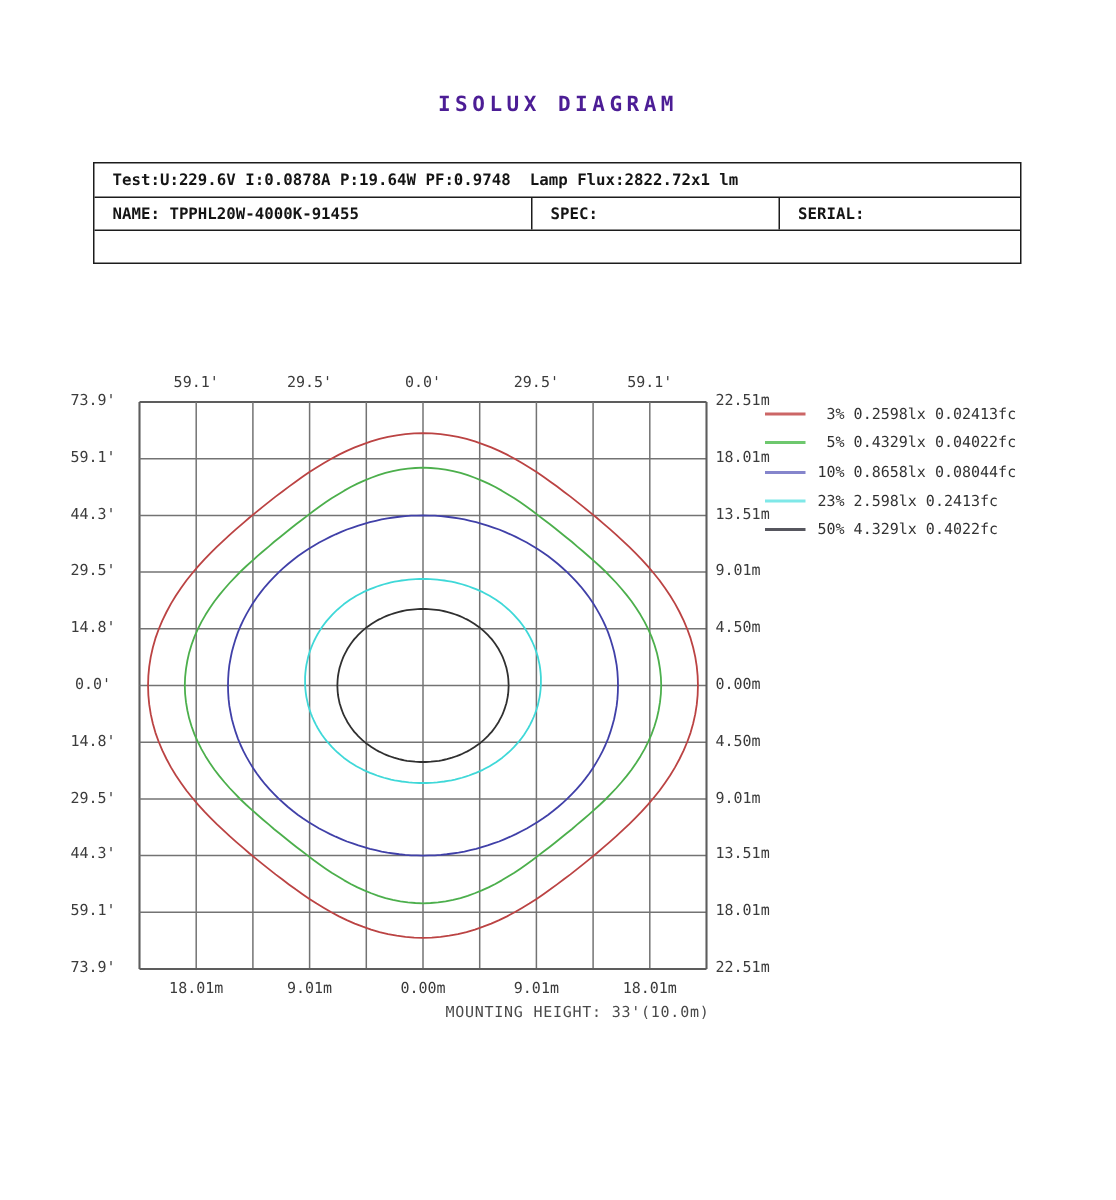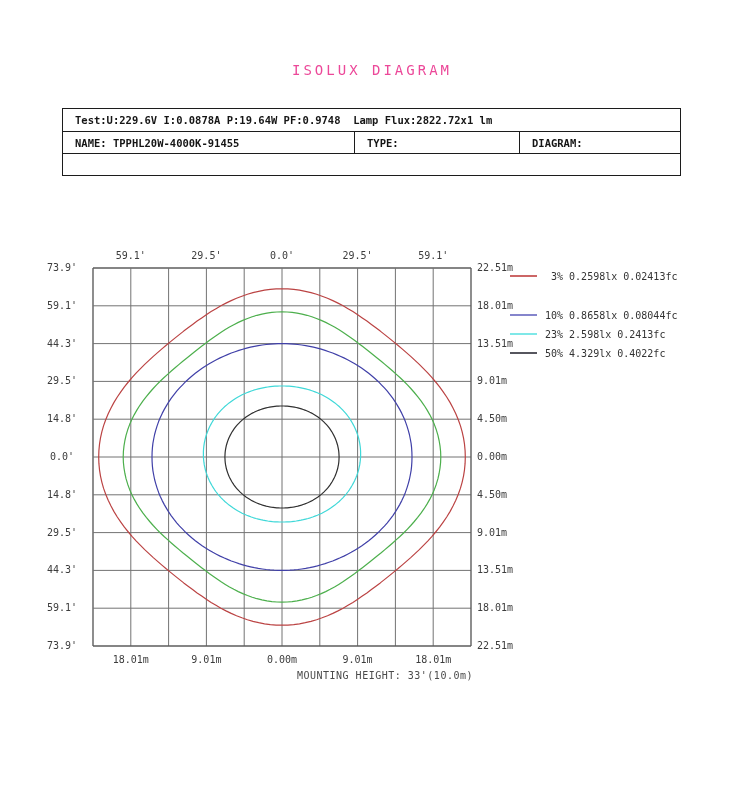--- a/index.html
+++ b/index.html
@@ -2,21 +2,21 @@
 <html><head>
 <meta charset="utf-8">
 <style>
   html,body { margin:0; padding:0; background:#ffffff; }
   #page {
     position:relative; width:744px; height:800px; background:#ffffff;
     font-family:"DejaVu Sans Mono", monospace; overflow:hidden;
   }
   .title {
     position:absolute; top:62px; left:0; width:744px; text-align:center;
-    font-size:14px; font-weight:normal; letter-spacing:3px; color:#ec4899;
+    font-size:14px; font-weight:bold; letter-spacing:3px; color:#4c1d95;
   }
   
   .spec-table {
     position:absolute; left:62px; top:108px; width:619px;
     border:1.5px solid #1c1c1c; box-sizing:border-box;
     font-size:10.5px; font-weight:bold; color:#151515;
   }
   .t-row { display:flex; border-top:1.5px solid #1c1c1c; height:21px; }
   .t-row.first { border-top:none; height:22px; }
   .t-cell {
@@ -51,22 +51,22 @@
 <div id="page">
 
   <div class="title">ISOLUX DIAGRAM</div>
 
   <div class="spec-table">
     <div class="t-row first">
       <div class="t-cell full">Test:U:229.6V I:0.0878A P:19.64W PF:0.9748  Lamp Flux:2822.72x1 lm</div>
     </div>
     <div class="t-row">
       <div class="t-cell c0">NAME: TPPHL20W-4000K-91455</div>
-      <div class="t-cell c1">TYPE:</div>
-      <div class="t-cell c2">DIAGRAM:</div>
+      <div class="t-cell c1">SPEC:</div>
+      <div class="t-cell c2">SERIAL:</div>
     </div>
     <div class="t-row">
     </div>
   </div>
 
   <svg id="plot-svg" width="380" height="381" viewBox="0 0 380 381">
       <line x1="1" y1="1" x2="1" y2="379" stroke="#5d5d5d" stroke-width="1.4"></line>
       <line x1="1" y1="1" x2="379" y2="1" stroke="#5d5d5d" stroke-width="1.4"></line>
       <line x1="38.8" y1="1" x2="38.8" y2="379" stroke="#737373" stroke-width="1"></line>
       <line x1="1" y1="38.8" x2="379" y2="38.8" stroke="#737373" stroke-width="1"></line>
@@ -126,20 +126,24 @@
     <div class="axis-label top" style="left: 411.2px; top: 250px;">59.1'</div>
     <div class="axis-label bottom" style="left: 108.8px; top: 654px;">18.01m</div>
     <div class="axis-label bottom" style="left: 184.4px; top: 654px;">9.01m</div>
     <div class="axis-label bottom" style="left: 260px; top: 654px;">0.00m</div>
     <div class="axis-label bottom" style="left: 335.6px; top: 654px;">9.01m</div>
     <div class="axis-label bottom" style="left: 411.2px; top: 654px;">18.01m</div>
     <div class="legend-row" style="top: 266px;">
       <div class="legend-line" style="background: rgb(204, 102, 102);"></div>
       <div class="legend-text"> 3% 0.2598lx 0.02413fc</div>
     </div>
+    <div class="legend-row" style="top: 285px;">
+      <div class="legend-line" style="background: rgb(110, 200, 110);"></div>
+      <div class="legend-text"> 5% 0.4329lx 0.04022fc</div>
+    </div>
     <div class="legend-row" style="top: 305px;">
       <div class="legend-line" style="background: rgb(133, 133, 204);"></div>
       <div class="legend-text">10% 0.8658lx 0.08044fc</div>
     </div>
     <div class="legend-row" style="top: 324px;">
       <div class="legend-line" style="background: rgb(127, 232, 232);"></div>
       <div class="legend-text">23% 2.598lx 0.2413fc</div>
     </div>
     <div class="legend-row" style="top: 343px;">
       <div class="legend-line" style="background: rgb(86, 86, 94);"></div>

